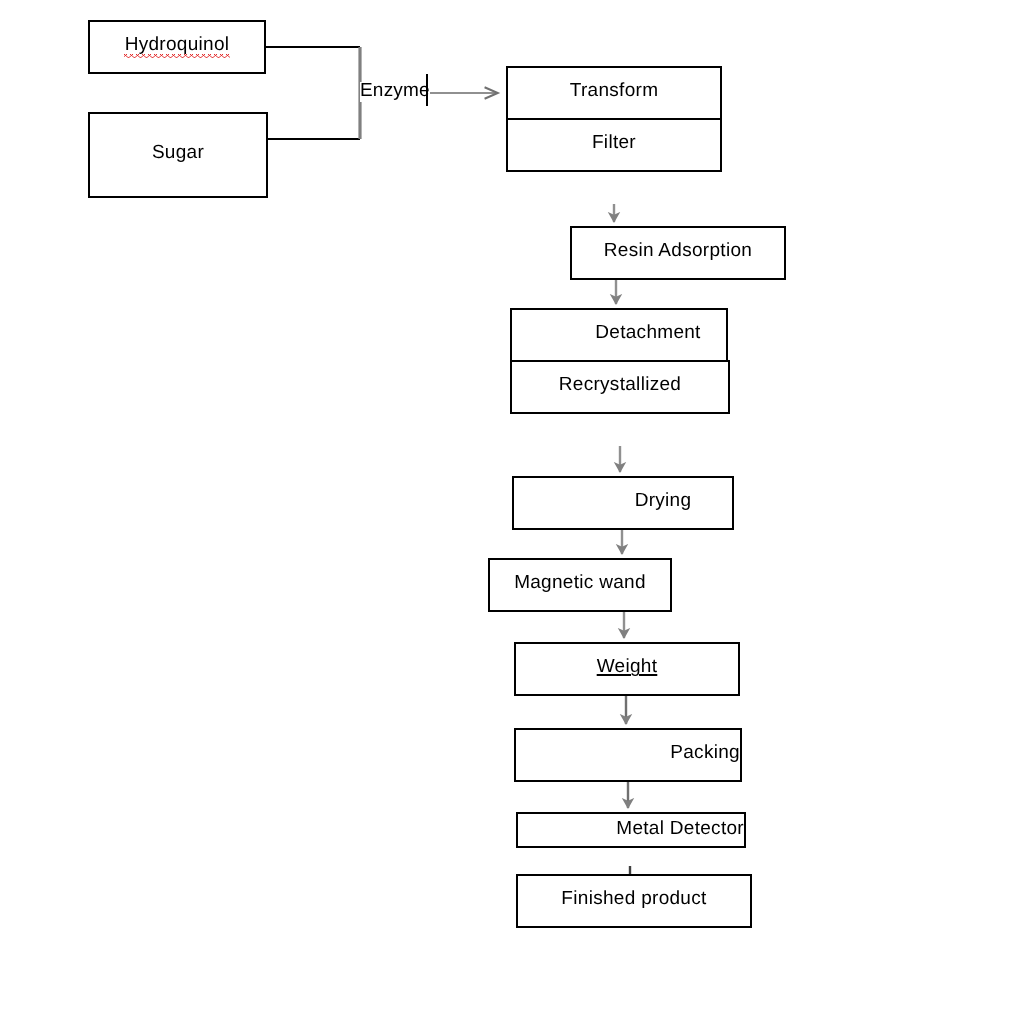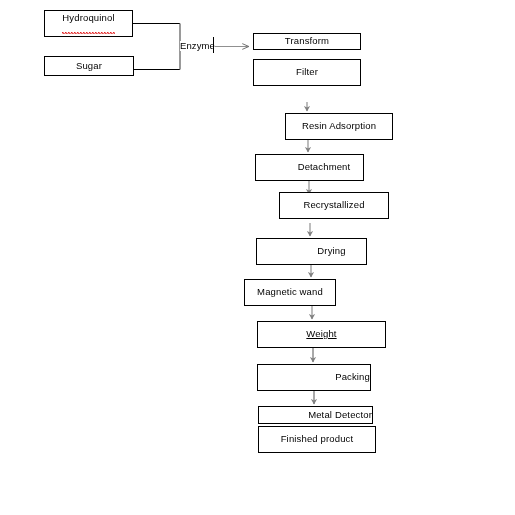--- a/index.html
+++ b/index.html
@@ -34,21 +34,21 @@
     position: relative;
   }
   .node .lbl.misspelled {
     border-bottom: 0;
     background-image:
       linear-gradient(45deg, transparent 45%, #e01b1b 45%, #e01b1b 55%, transparent 55%),
       linear-gradient(-45deg, transparent 45%, #e01b1b 45%, #e01b1b 55%, transparent 55%);
     background-size: 3px 2.6px;
     background-repeat: repeat-x, repeat-x;
     background-position: bottom left, 1.5px bottom;
-    padding-bottom: 11px;
+    padding-bottom: 1px;
   }
   .connector-svg {
     position: absolute;
     left: 0;
     top: 0;
     width: 515px;
     height: 515px;
     pointer-events: none;
   }
   .enzyme-label {
@@ -102,66 +102,66 @@
       <path d="M313,348 L313,362" fill="none" stroke="#707070" stroke-width="1.2" marker-end="url(#arrowSolid)"></path>
       <path d="M314,391 L314,404" fill="none" stroke="#707070" stroke-width="1.2" marker-end="url(#arrowSolid)"></path>
       <path d="M315,433 L315,448" fill="none" stroke="#404040" stroke-width="1.2" marker-end="url(#arrowSolid)"></path>
     </g>
   </svg>
 
   <div class="node" style="left:44px; top:10px; width:89px; height:27px;">
     <span class="lbl misspelled">Hydroquinol</span>
   </div>
 
-  <div class="node" style="left:44px; top:56px; width:90px; height:20px;text-align:right;">
+  <div class="node" style="left:44px; top:56px; width:90px; height:43px;text-align:right;">
     <span class="lbl">Sugar</span>
   </div>
 
   <div class="enzyme-label" style="left:180px; top:41px;">
     <span>Enzyme</span>
   </div>
   <div class="text-caret" style="left:213px; top:37px; height:16px;"></div>
 
-  <div class="node" style="left:253px; top:33px; width:108px; height:17px;">
+  <div class="node" style="left:253px; top:33px; width:108px; height:27px;">
     <span class="lbl">Transform</span>
   </div>
 
   <div class="node" style="left:253px; top:59px; width:108px; height:27px;align-items:center;">
     <span class="lbl">Filter</span>
   </div>
 
   <div class="node" style="left:254px; top:113px; width:108px; height:27px;margin-left:31px;">
     <span class="lbl">Resin Adsorption</span>
   </div>
 
   <div class="node" style="left:255px; top:154px; width:109px; height:27px;padding-left:29px;">
     <span class="lbl">Detachment</span>
   </div>
 
-  <div class="node" style="left:255px; top:192px; width:110px; height:27px;margin-left:24px;">
+  <div class="node" style="left:255px; top:180px; width:110px; height:27px;">
     <span class="lbl">Recrystallized</span>
   </div>
 
   <div class="node" style="left:256px; top:238px; width:111px; height:27px;padding-left:40px;">
     <span class="lbl">Drying</span>
   </div>
 
   <div class="node" style="left:244px; top:279px; width:92px; height:27px;">
     <span class="lbl">Magnetic wand</span>
   </div>
 
-  <div class="node" style="left:257px; top:321px; width:129px; height:27px;text-decoration:underline;">
+  <div class="node" style="left:257px; top:321px; width:113px; height:27px;text-decoration:underline;">
     <span class="lbl">Weight</span>
   </div>
 
   <div class="node" style="left:257px; top:364px; width:114px; height:27px;justify-content:flex-end;">
     <span class="lbl">Packing</span>
   </div>
 
   <div class="node" style="left:258px; top:406px; width:115px; height:18px;justify-content:flex-end;">
     <span class="lbl">Metal Detector</span>
   </div>
 
-  <div class="node" style="left:258px; top:426px; width:118px; height:27px;">
+  <div class="node" style="left:258px; top:437px; width:118px; height:27px;">
     <span class="lbl">Finished product</span>
   </div>
 
 </div>
 
 </body></html>

